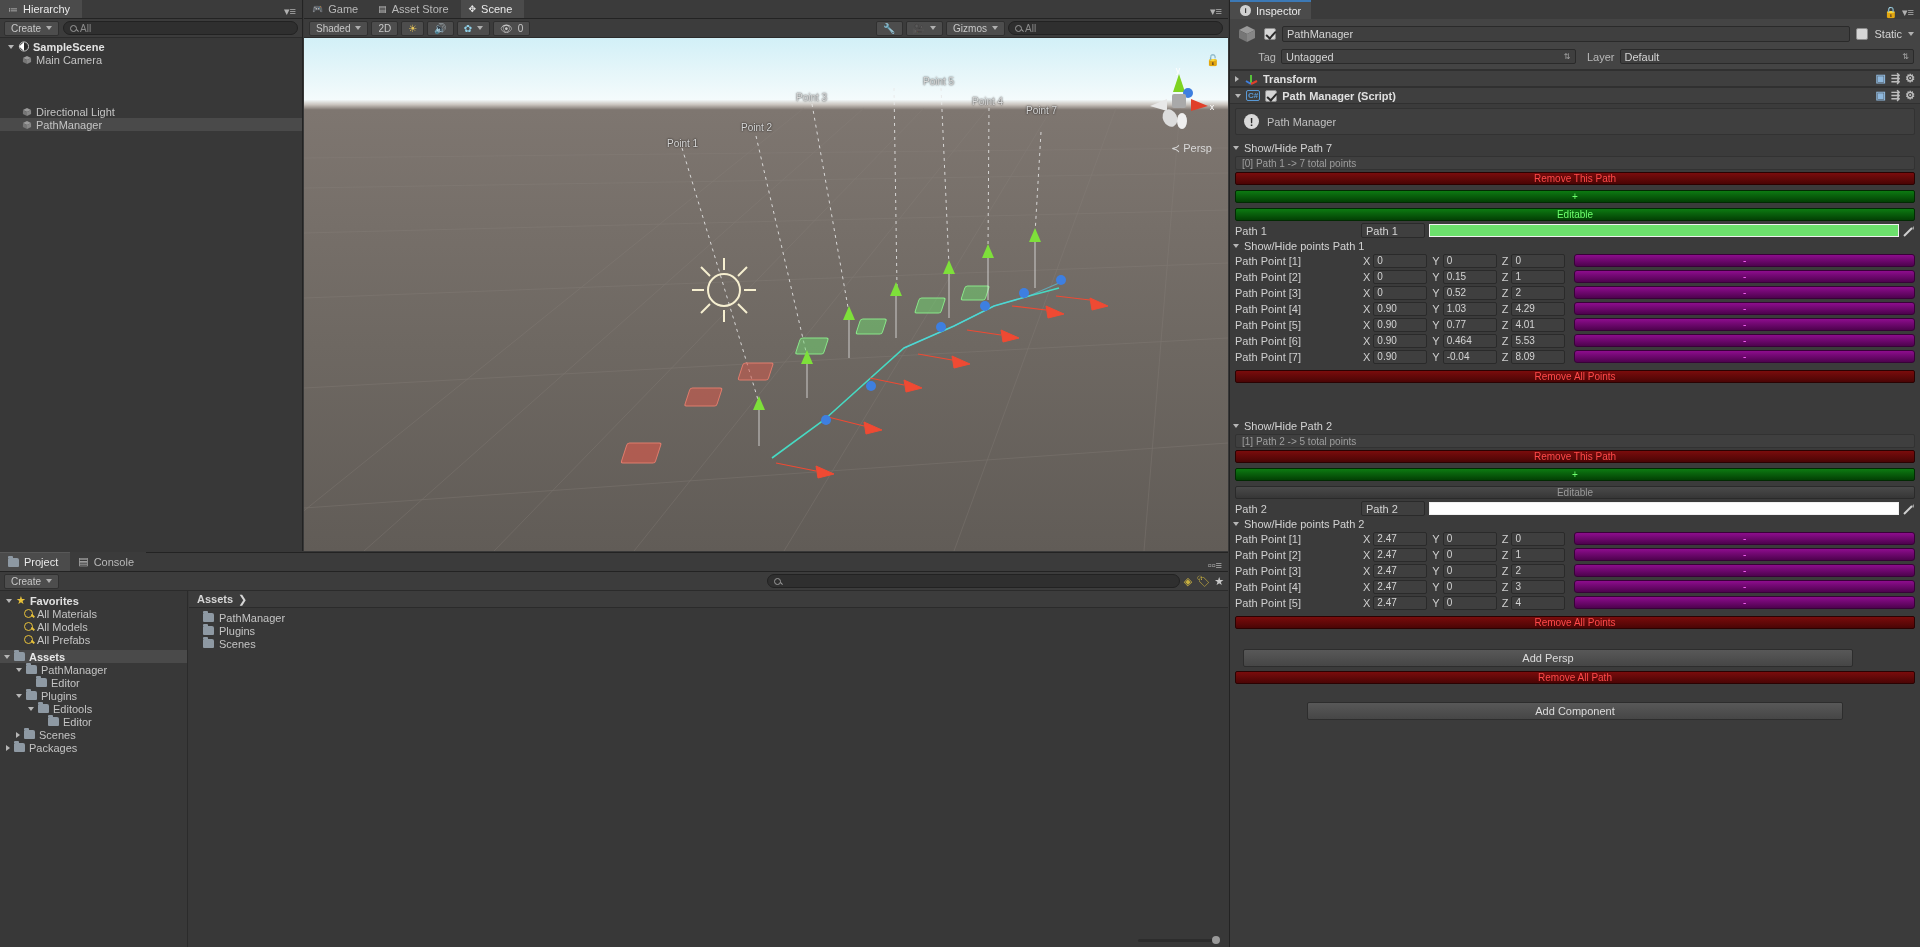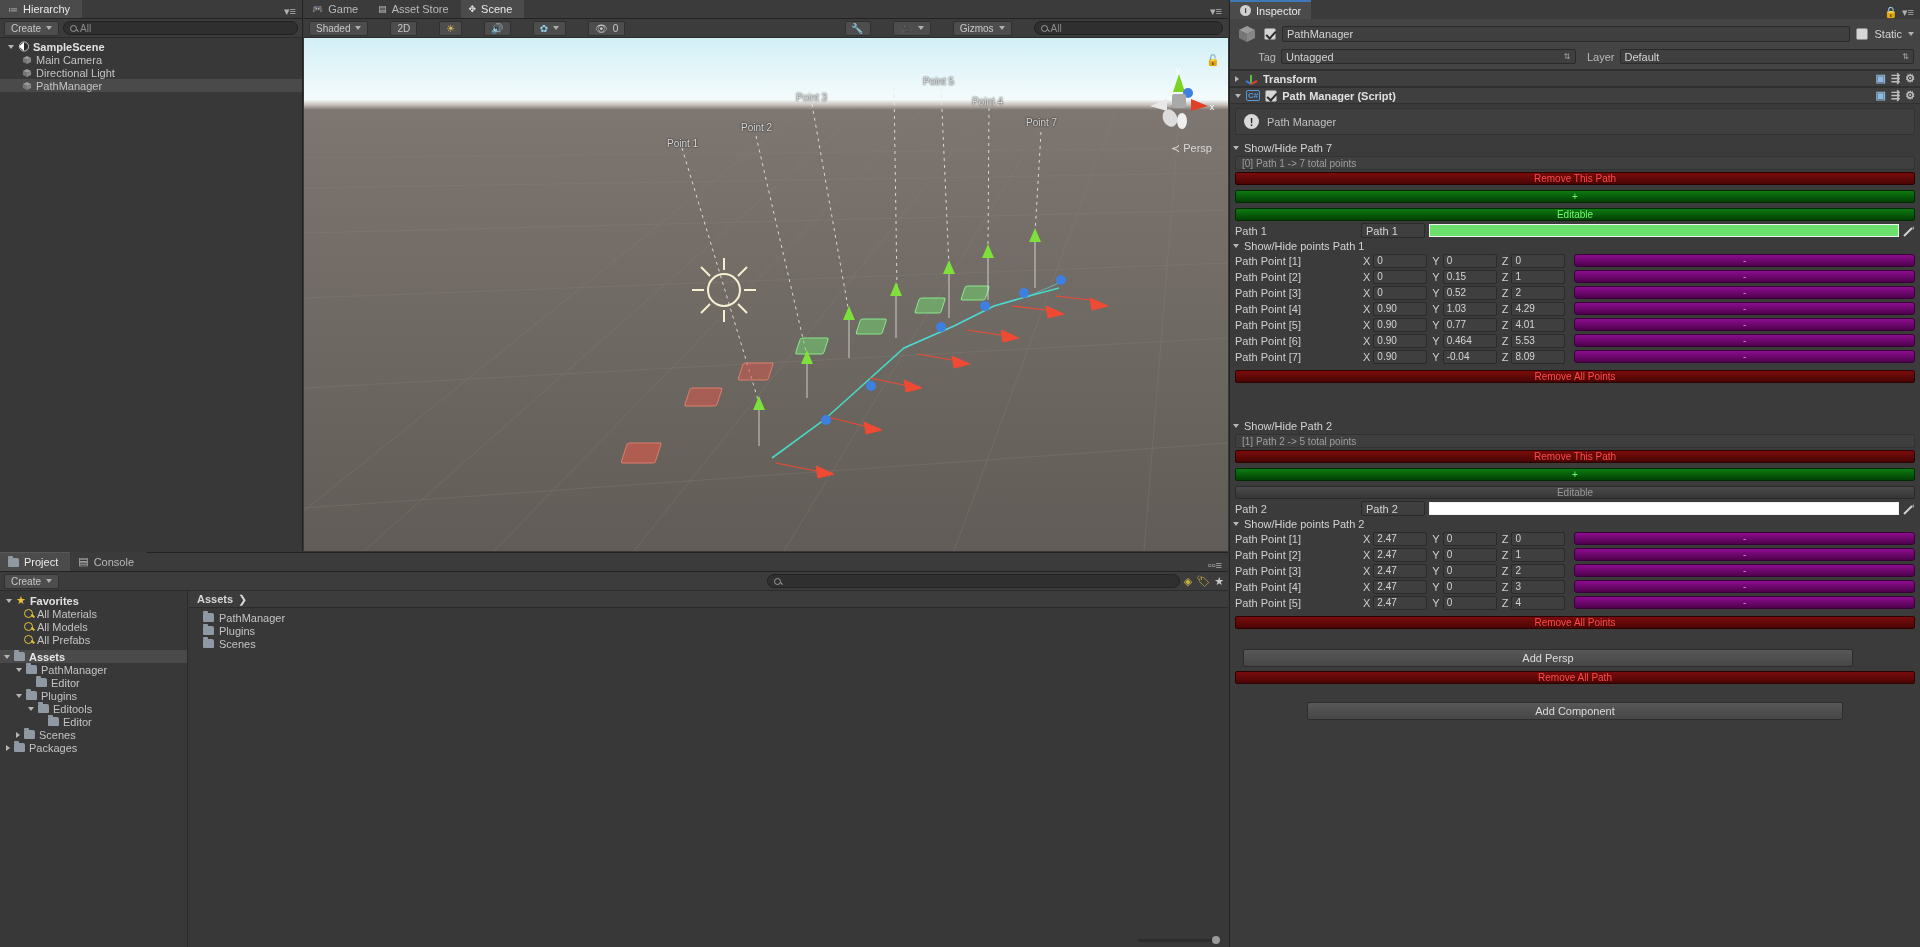--- a/index.html
+++ b/index.html
@@ -38,21 +38,21 @@
   .arrow.down{ border-left:3px solid transparent;border-right:3px solid transparent;
     border-top:4px solid #b6b6b6; border-bottom:none; }
   .cube{ width:10px;height:10px;flex:none;}
   .scene-ico{width:11px;height:11px;flex:none;}
 
   
   #scene{ left:304px; top:0; width:924px; height:551px; background:#333; }
   #sceneTabs{ display:flex; align-items:flex-end; height:19px; background:#3b3b3b;
     border-bottom:1px solid #232323; }
   #sceneTool{ height:19px; background:#3c3c3c; display:flex; align-items:center;
-    gap:22px; padding:0 5px; border-bottom:1px solid #2b2b2b; }
+    gap:3px; padding:0 5px; border-bottom:1px solid #2b2b2b; }
   #viewport{ position:relative; width:924px; height:513px; overflow:hidden;
     background:linear-gradient(#d2f0f7 0%, #e9f7fa 8%, #f4fbfc 12%, #c9c3bd 13%, #7e7670 14%, #6e6862 60%, #615c57 100%); }
   .ptlabel{ position:absolute; color:#d8d8d8; font-size:10px;
     text-shadow:0 0 2px #000; white-space:nowrap; }
   .persp{ position:absolute; right:16px; top:104px; color:#d8d8d8; font-size:11px; }
 
   
   #proj{ left:0; top:552px; width:1228px; height:395px; background:#383838;
     border-top:1px solid #232323; }
   .p-left{ position:absolute; left:0; top:38px; width:188px; bottom:0;
@@ -169,21 +169,21 @@
           <span style="font-weight:bold;color:#e2e2e2">SampleScene</span>
         </div>
         <div class="h-row" style="padding-left: 22px;">
           <svg class="cube" viewBox="0 0 11 11">
             <polygon points="5.5,1 10,3.3 5.5,5.6 1,3.3" fill="#9a9a9a"></polygon>
             <polygon points="1,3.3 5.5,5.6 5.5,10 1,7.7" fill="#767676"></polygon>
             <polygon points="10,3.3 5.5,5.6 5.5,10 10,7.7" fill="#868686"></polygon>
           </svg>
           <span>Main Camera</span>
         </div>
-        <div class="h-row" style="padding-left: 22px;">
+        <div class="h-row" style="padding-left: 22px; margin-top: 39px;">
           <svg class="cube" viewBox="0 0 11 11">
             <polygon points="5.5,1 10,3.3 5.5,5.6 1,3.3" fill="#9a9a9a"></polygon>
             <polygon points="1,3.3 5.5,5.6 5.5,10 1,7.7" fill="#767676"></polygon>
             <polygon points="10,3.3 5.5,5.6 5.5,10 10,7.7" fill="#868686"></polygon>
           </svg>
           <span>Directional Light</span>
         </div>
         <div class="h-row sel" style="padding-left: 22px;">
           <svg class="cube" viewBox="0 0 11 11">
             <polygon points="5.5,1 10,3.3 5.5,5.6 1,3.3" fill="#9a9a9a"></polygon>
@@ -372,21 +372,21 @@
           </g>
         </g>
       </svg>
 
       <div id="ptLabels">
           <div class="ptlabel" style="left: 363px; top: 100px;">Point 1</div>
           <div class="ptlabel" style="left: 437px; top: 84px;">Point 2</div>
           <div class="ptlabel" style="left: 492px; top: 54px;">Point 3</div>
           <div class="ptlabel" style="left: 668px; top: 58px;">Point 4</div>
           <div class="ptlabel" style="left: 619px; top: 38px;">Point 5</div>
-          <div class="ptlabel" style="left: 722px; top: 79px;">Point 7</div>
+          <div class="ptlabel" style="left: 722px; top: 67px;">Point 7</div>
         </div>
 
       <svg width="74" height="74" style="position:absolute;right:12px;top:28px;">
         <polygon points="37,8 31,26 43,26" fill="#7ed321"></polygon>
         <polygon points="66,40 49,33 49,45" fill="#e0402a"></polygon>
         <polygon points="8,40 25,33 25,45" fill="#e8e8e8"></polygon>
         <circle cx="46" cy="27" r="5" fill="#3e7fe0"></circle>
         <ellipse cx="28" cy="52" rx="7" ry="9" fill="#dcdcdc" transform="rotate(-25 28 52)"></ellipse>
         <ellipse cx="40" cy="55" rx="5" ry="8" fill="#f0f0f0"></ellipse>
         <rect x="30" y="28" width="14" height="14" rx="2" fill="#a9a9a9"></rect>

